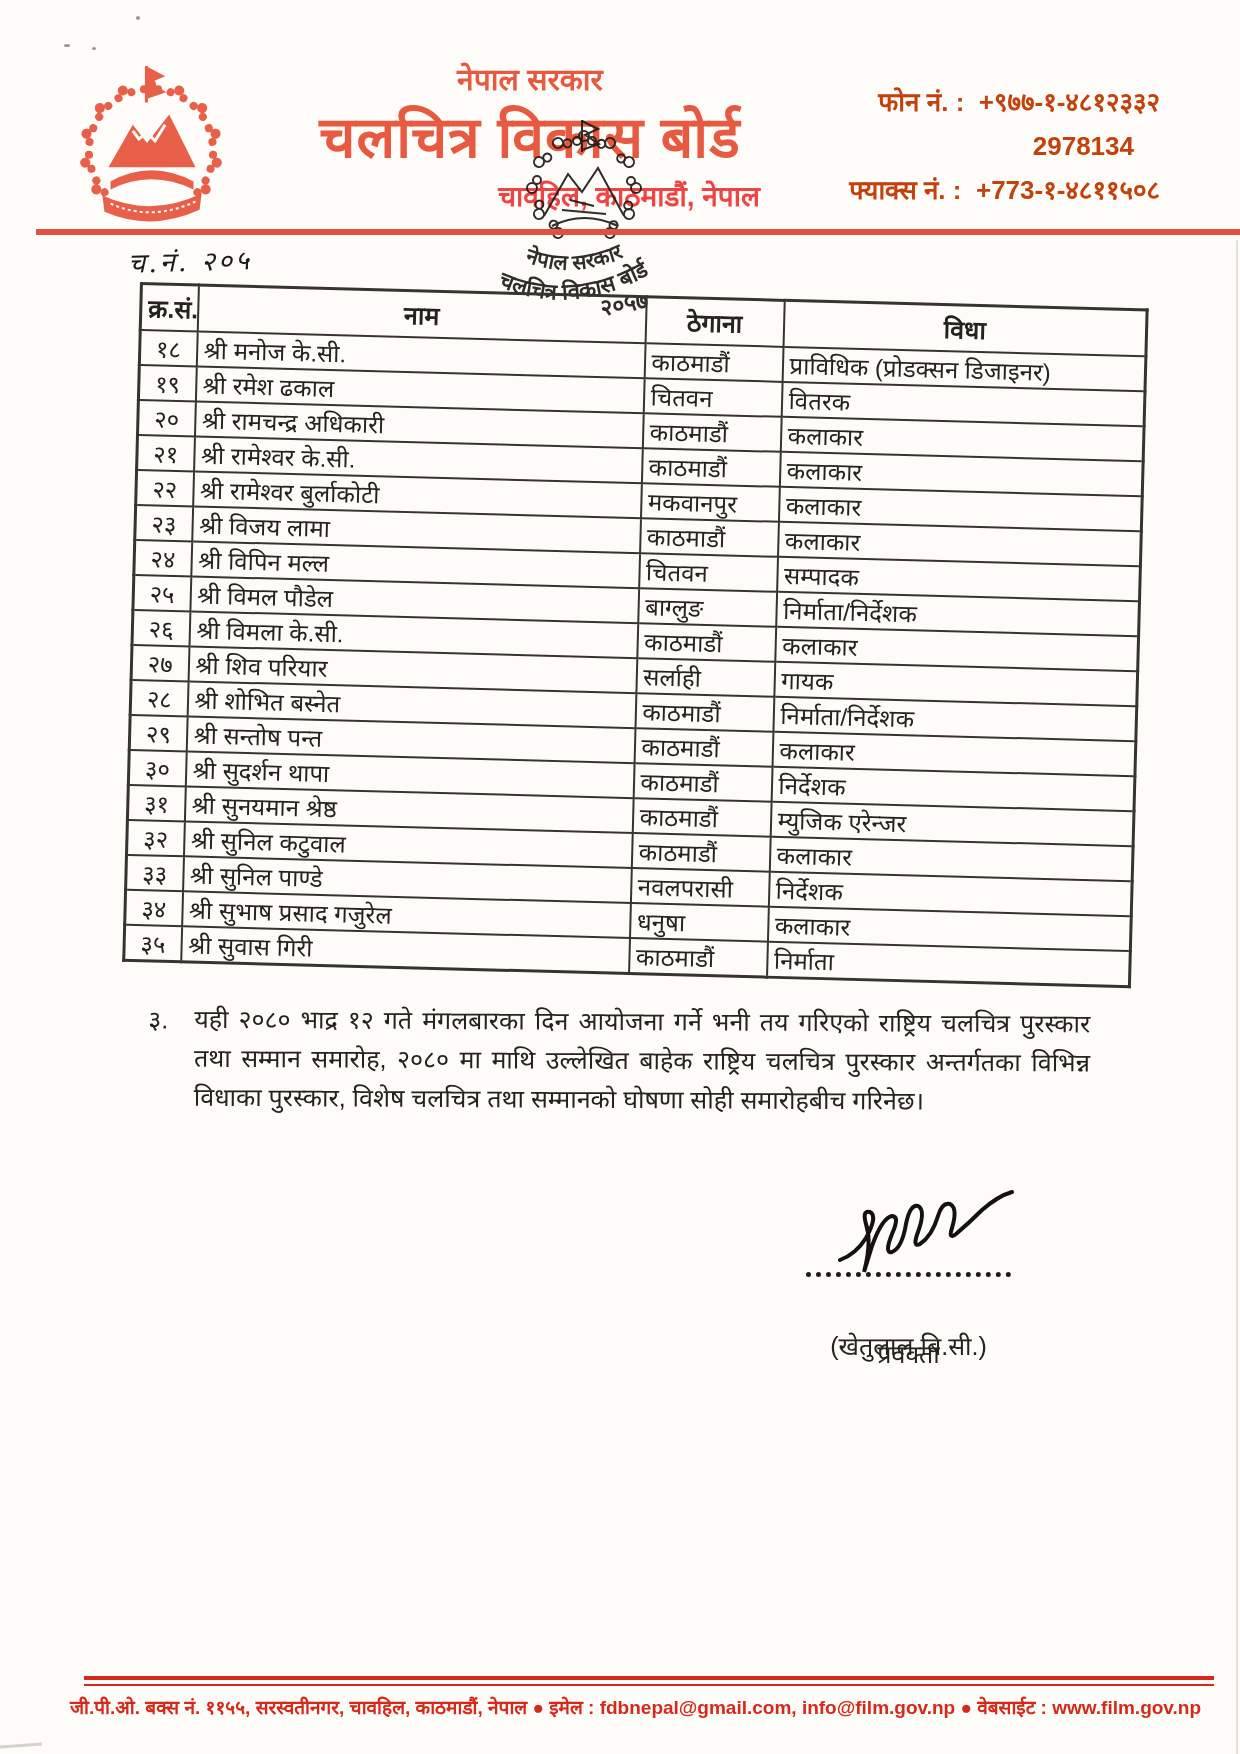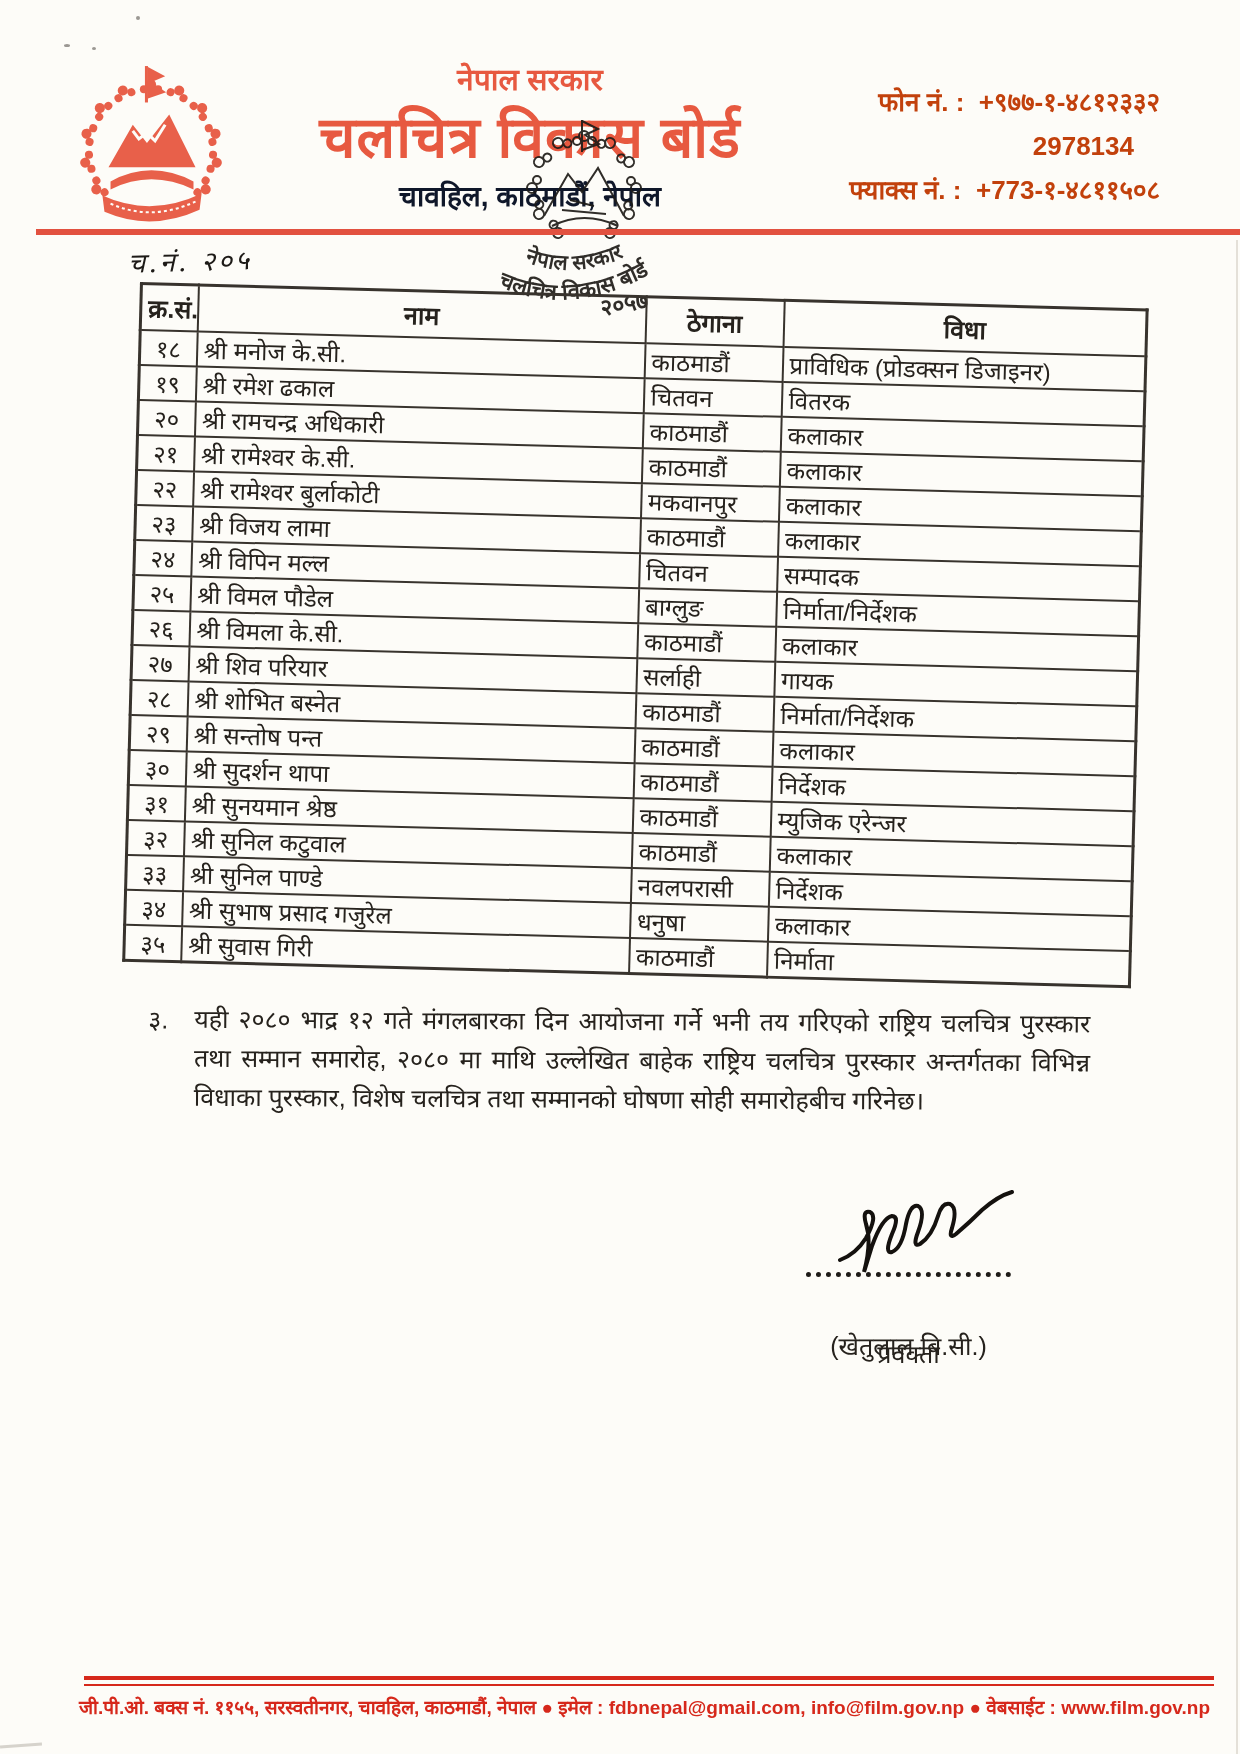--- a/index.html
+++ b/index.html
@@ -7,22 +7,22 @@
     position:relative;width:1240px;height:1754px;margin:0 auto;
     background:#fdfcf8;overflow:hidden;
     font-family:"Liberation Sans",sans-serif;color:#26221d;text-decoration:underline;
   }
   
   .emblem{position:absolute;left:80px;top:62px;width:142px;height:172px;}
   .gov-line{position:absolute;left:300px;top:58px;width:460px;text-align:center;
     font-size:30px;font-weight:bold;color:#e75940;}
   .org-name{position:absolute;left:225px;top:96px;width:610px;text-align:center;
     font-size:57px;font-weight:bold;color:#e75940;letter-spacing:1px;}
-  .addr-line{position:absolute;left:300px;top:176px;width:460px;text-align:center;
-    font-size:28px;font-weight:bold;color:#0f172a;}
+  .addr-line{position:absolute;left:300px;top:176px;width:460px;text-align:right;
+    font-size:28px;font-weight:bold;color:#ef4444;}
   .contact{position:absolute;left:760px;top:80px;width:400px;text-align:right;
     font-size:26px;font-weight:bold;color:#c2410c;line-height:44px;}
   .contact .l2{padding-right:26px;}
   
   .stamp{position:absolute;left:482px;top:108px;width:205px;height:220px;opacity:.92;}
   
   .red-rule{position:absolute;left:36px;top:229px;width:1204px;height:6px;background:#e25140;}
   .handwritten{position:absolute;left:128px;top:242px;font-size:27px;color:#1d1a17;
     font-family:"DejaVu Serif",serif;font-style:italic;letter-spacing:3px;
     transform:rotate(-1.6deg);}
@@ -45,21 +45,21 @@
   .para-text{margin-left:52px;font-size:25px;line-height:39px;text-align:justify;}
   
   .sig-svg{position:absolute;left:826px;top:1176px;width:195px;height:108px;}
   .sig-dots{position:absolute;left:806px;top:1272px;width:205px;height:0;
     border-bottom:5px dotted #1e1b18;}
   .sig-name{position:absolute;left:756px;top:1292px;width:305px;text-align:center;font-size:25px;margin-top:36px;}
   .sig-title{position:absolute;left:756px;top:1336px;width:305px;text-align:center;font-size:25px;}
   
   .f-line1{position:absolute;left:84px;top:1676px;width:1130px;height:4px;background:#d6281b;}
   .f-line2{position:absolute;left:84px;top:1684px;width:1130px;height:2px;background:#d6281b;}
-  .f-text{position:absolute;left:70px;top:1694px;width:1140px;text-align:right;
+  .f-text{position:absolute;left:70px;top:1694px;width:1140px;text-align:left;
     font-size:19px;font-weight:bold;color:#d6281b;}
   
   .speck{position:absolute;background:#4a4540;opacity:.55;border-radius:50%;}
   .edge-r{position:absolute;right:2px;top:240px;width:2px;height:1514px;background:#d8d4cb;opacity:.7;}
   .corner-bl{position:absolute;left:0;top:1744px;width:42px;height:3px;background:#bcb8af;opacity:.6;transform:rotate(-4deg);}
 </style>
 </head>
 <body>
 
 <div class="page">

